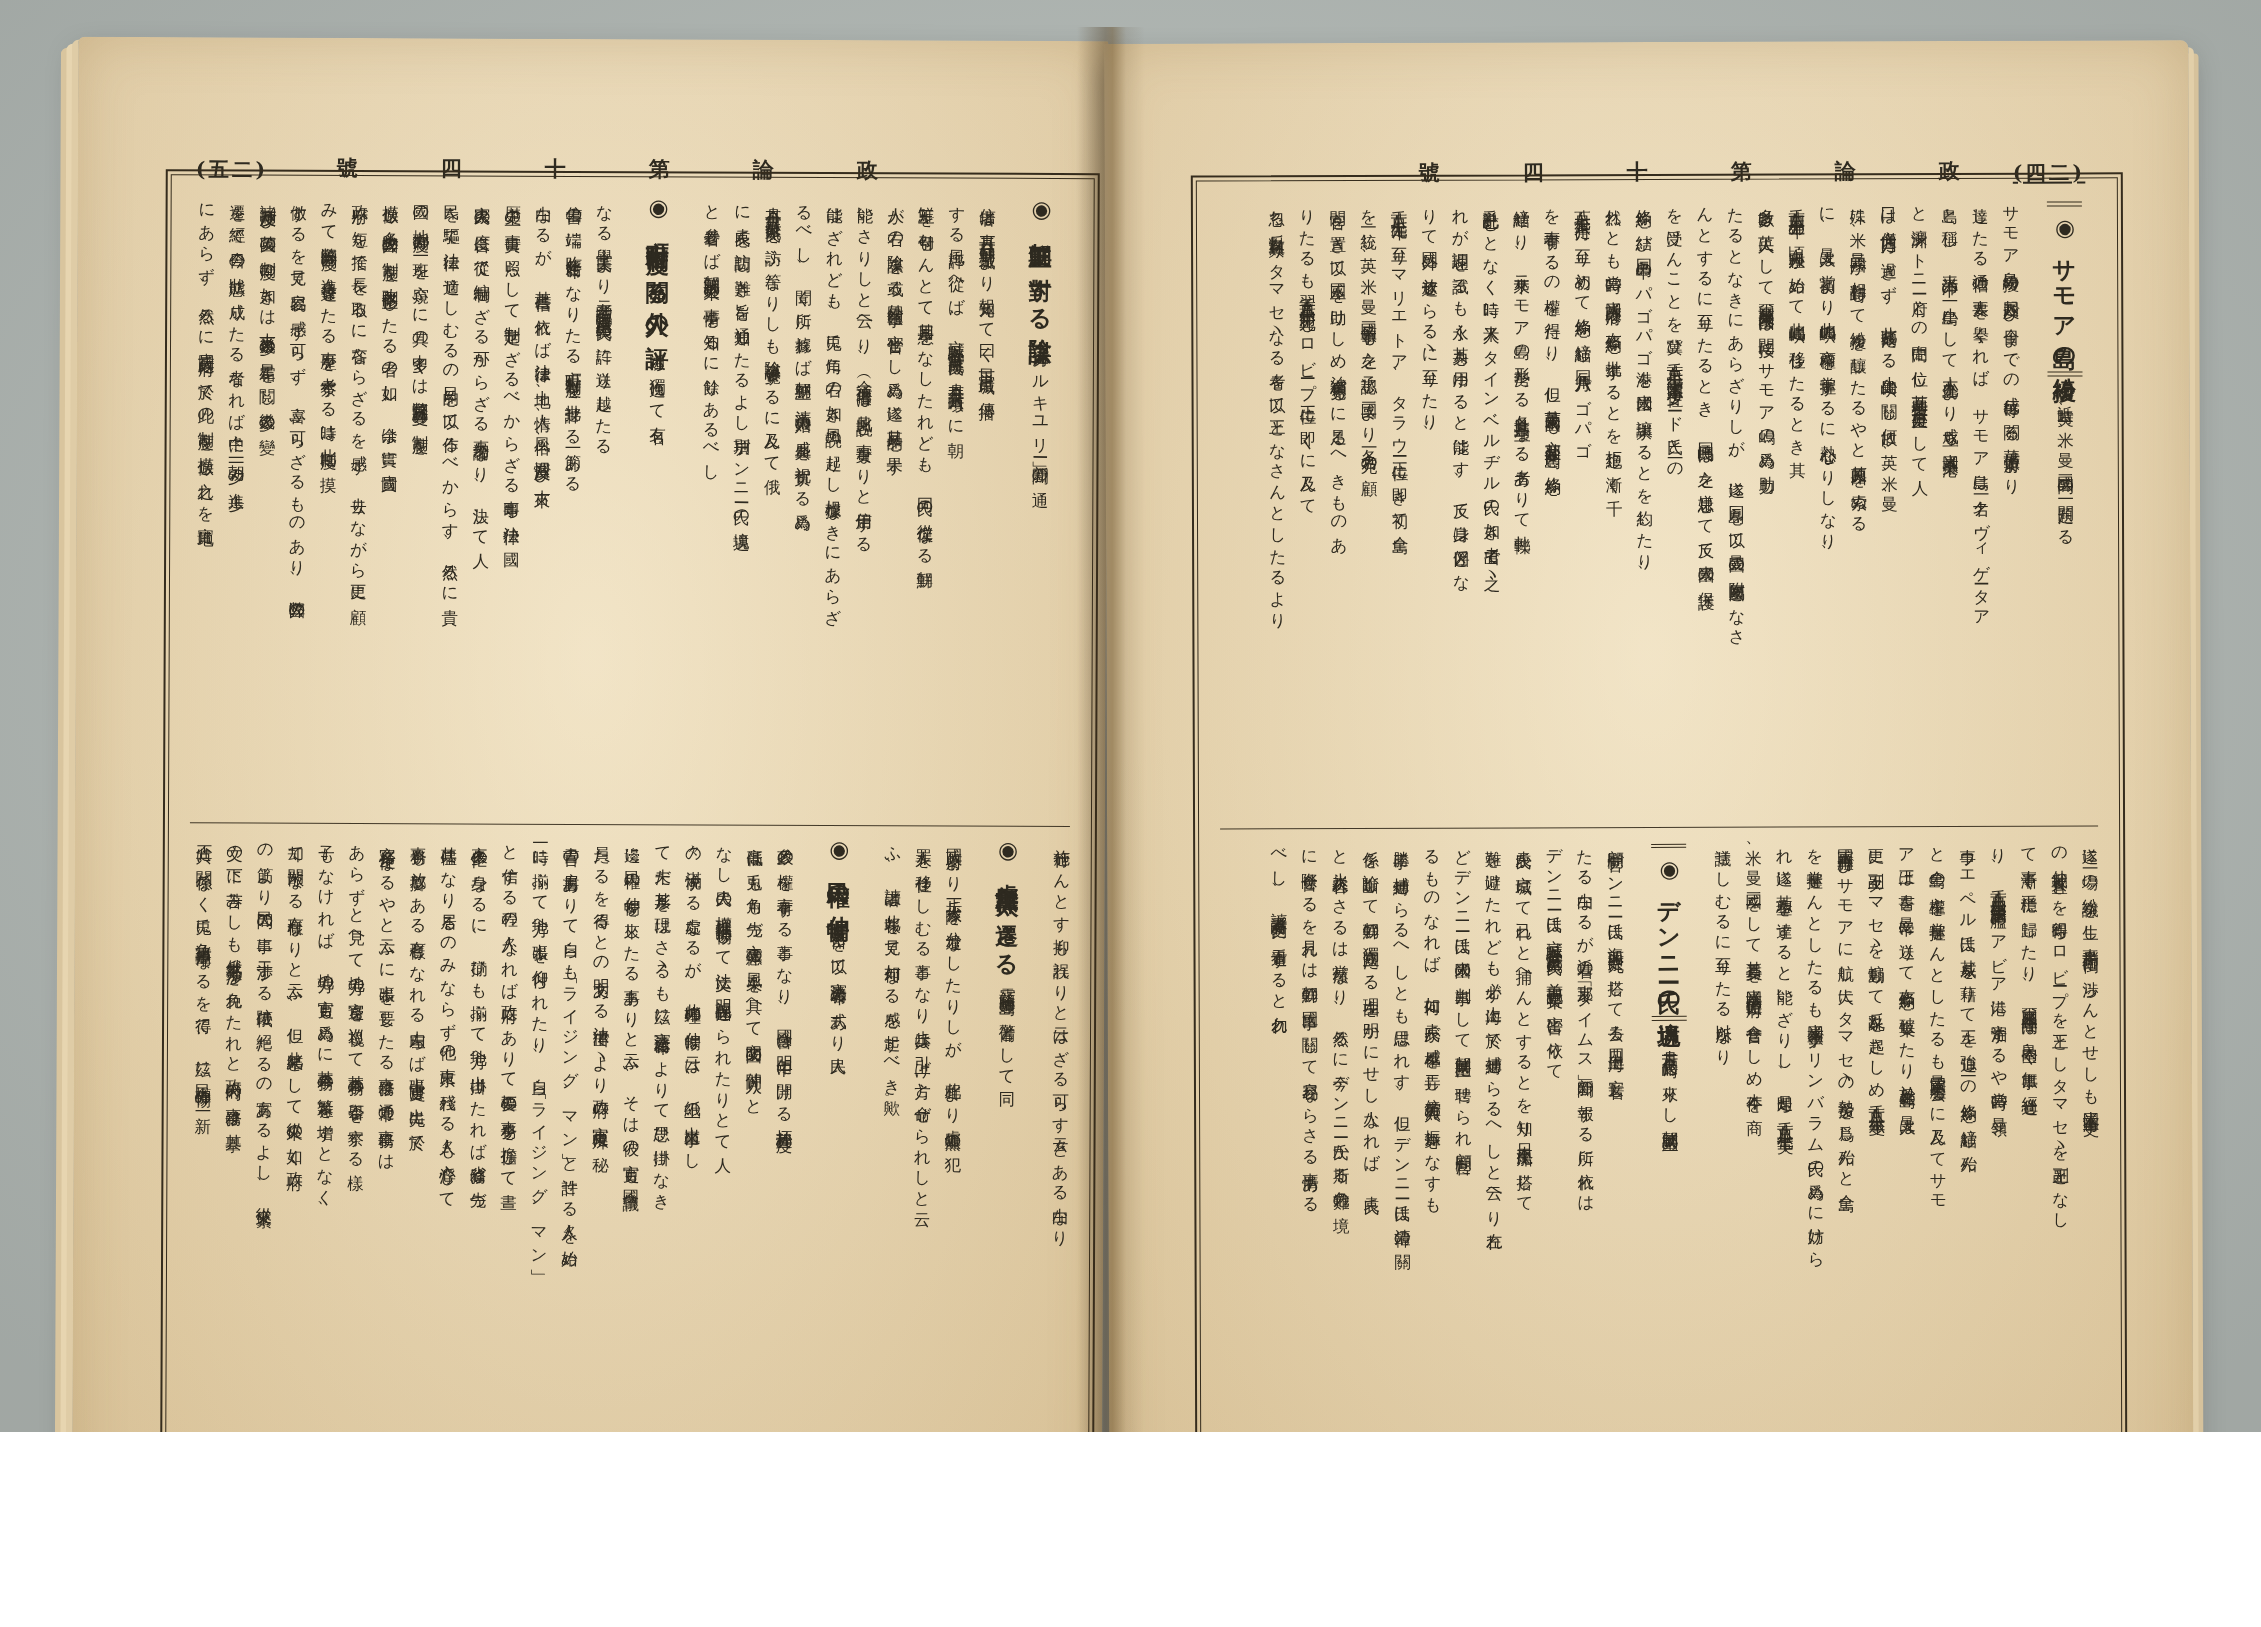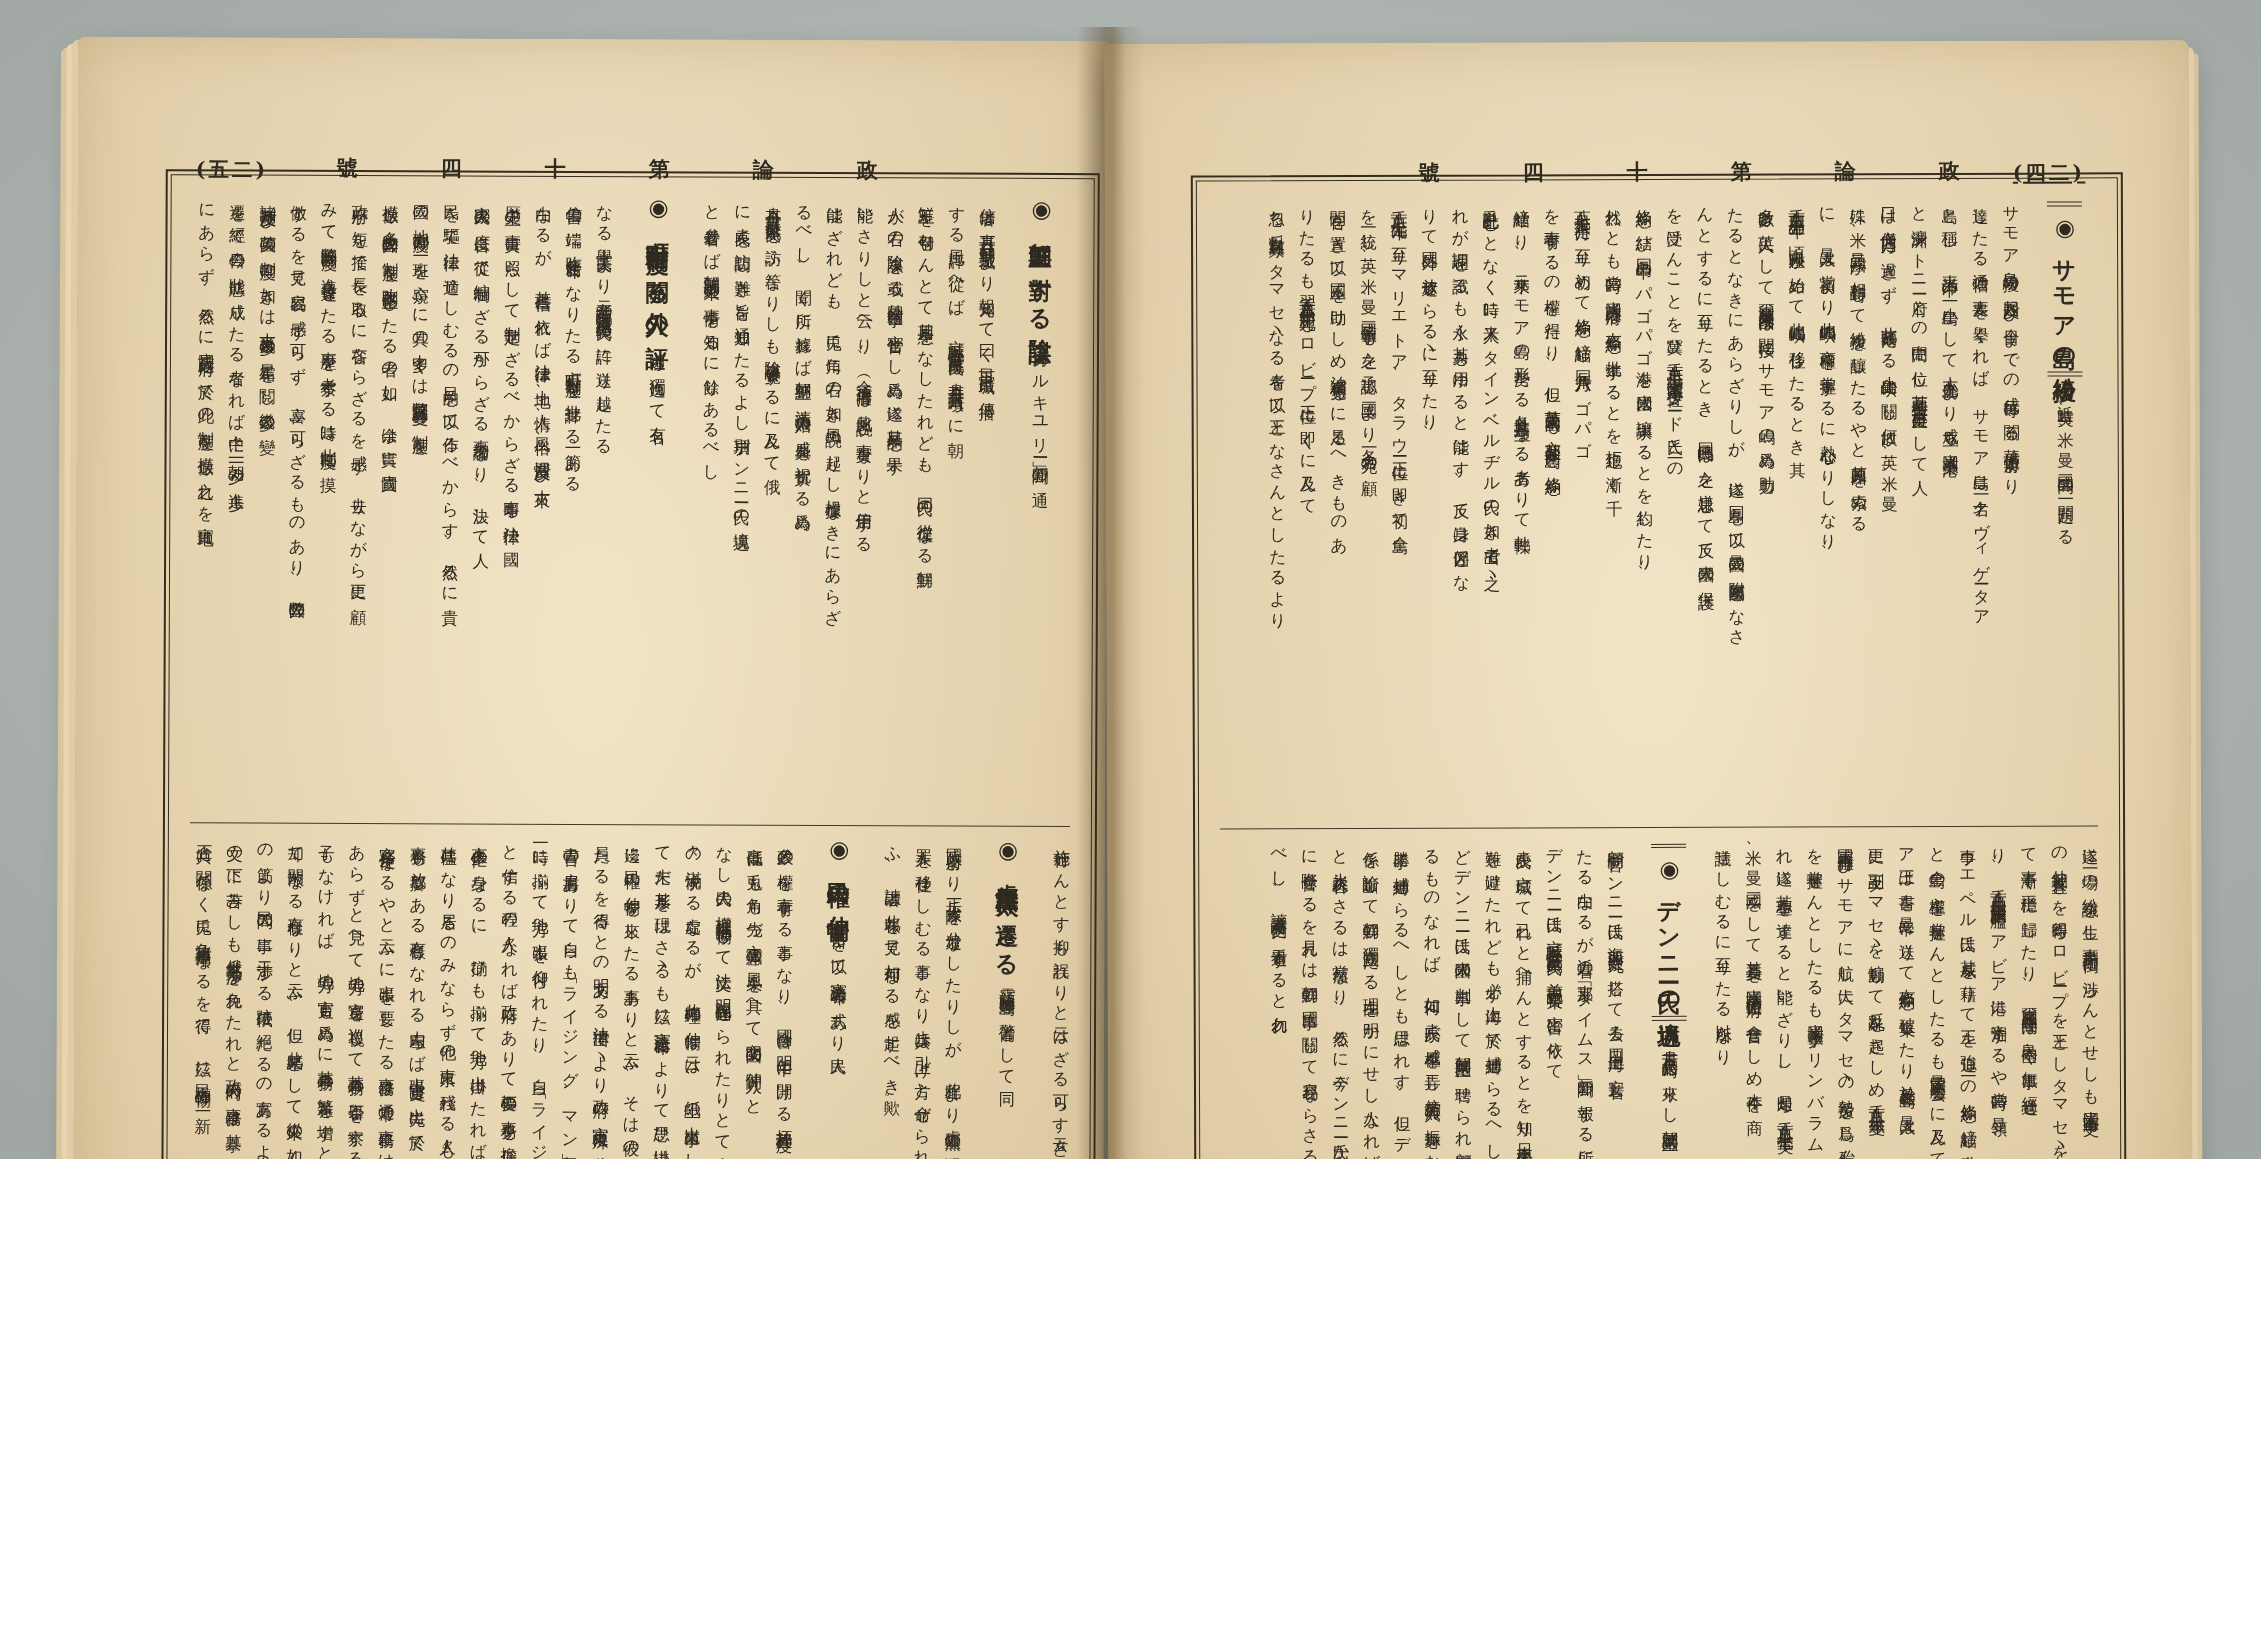--- a/index.html
+++ b/index.html
@@ -1,17 +1,17 @@
 <!DOCTYPE html>
 <html style="font-size:12.6px"><head>
 <meta charset="utf-8">
 <style>
   html,body{margin:0;padding:0;}
   .canvas{
-    position:relative;width:2261px;height:1159px;overflow:hidden;
+    position:relative;width:2261px;height:1432px;overflow:hidden;
     background:
       radial-gradient(ellipse at 50% 45%, rgba(255,255,255,.10), rgba(0,0,0,.12) 95%),
       #b7beba;
     font-family:"DejaVu Serif", serif;
     color:#2e2a20;
   }
   .paper{
     position:absolute;
     background:
       radial-gradient(ellipse at 50% 40%, rgba(255,250,235,.35), rgba(150,110,50,.18) 98%),

